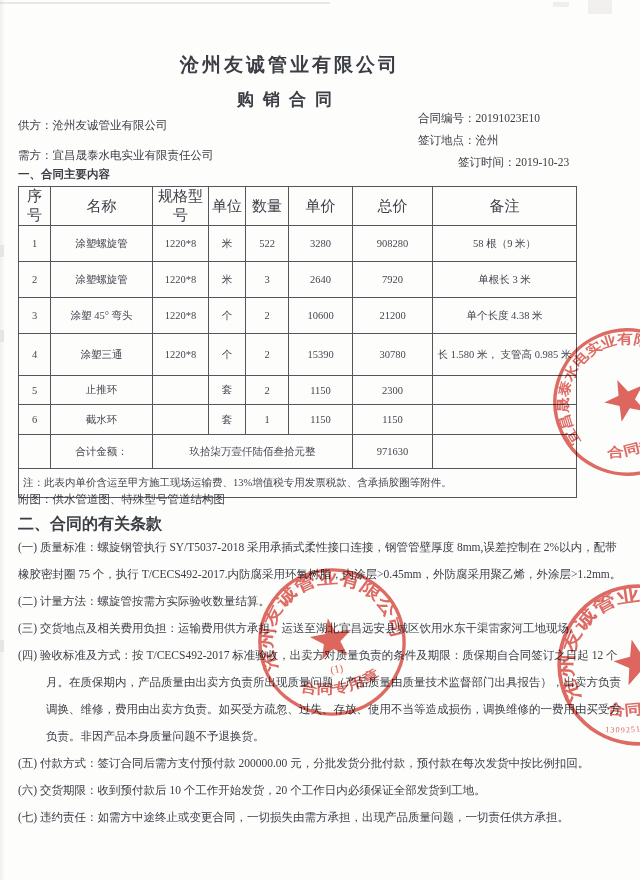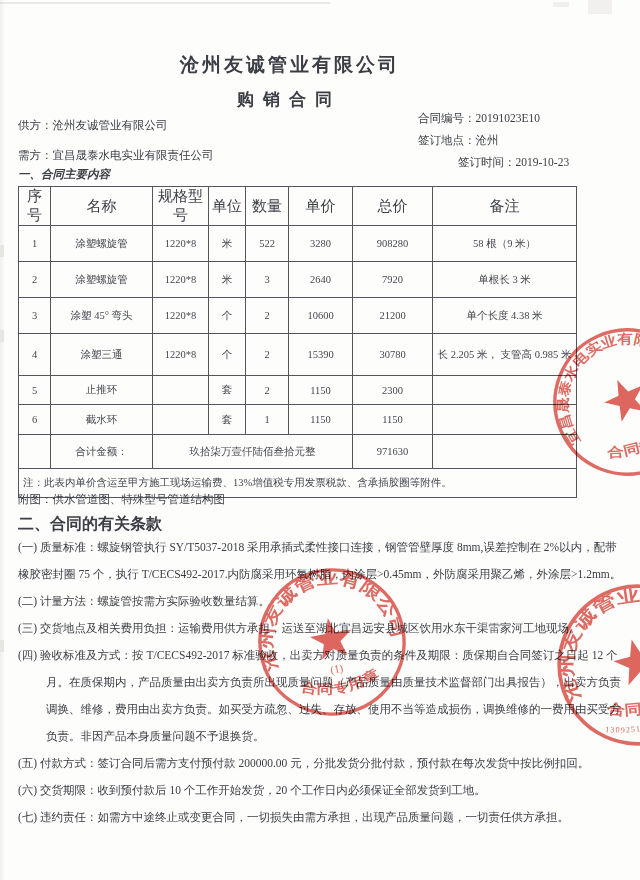--- a/index.html
+++ b/index.html
@@ -14,21 +14,21 @@
   .smudge{position:absolute;left:0;width:4px;height:12px;background:#e6e6e3;}
 
   .title-company{position:absolute;left:0;top:52px;width:580px;margin:0;text-align:center;
         font-size:19px;font-weight:600;letter-spacing:3px;color:#3b3e45;}
   .title-doc{position:absolute;left:0;top:88px;width:578px;margin:0;text-align:center;
         font-size:17px;font-weight:600;letter-spacing:9px;color:#3b3e45;}
 
   .line{position:absolute;margin:0;font-size:11.5px;white-space:nowrap;}
   .l-supplier{left:18px;top:118px;}
   .l-buyer{left:18px;top:148px;}
-  .l-sec1{left:18px;top:167px;font-weight:700;font-style:italic;}
+  .l-sec1{left:18px;top:167px;font-weight:700;}
   .l-cno{left:418px;top:111px;}
   .l-cplace{left:418px;top:133px;}
   .l-cdate{left:418px;top:155px;margin-left:40px;}
 
   table.items{position:absolute;left:18px;top:186px;width:558px;border-collapse:collapse;
         font-size:10.5px;table-layout:fixed;}
   table.items th,table.items td{border:1px solid #53565c;text-align:center;padding:0 2px;
         overflow:hidden;font-weight:normal;color:#44474f;}
   table.items th{font-size:15px;color:#3c3f46;}
   tr.r-head{height:28px;} tr.r1{height:36px;} tr.r2{height:36px;} tr.r3{height:36px;}
@@ -136,21 +136,21 @@
         <td class="remark">单个长度 4.38 米</td>
       </tr>
       <tr class="r4">
         <td>4</td>
         <td>涂塑三通</td>
         <td>1220*8</td>
         <td>个</td>
         <td>2</td>
         <td>15390</td>
         <td>30780</td>
-        <td class="remark">长 2.205 米， 支管高 0.985 米</td>
+        <td class="remark">长 1.580 米， 支管高 0.985 米</td>
       </tr>
       <tr class="r5">
         <td>5</td>
         <td>止推环</td>
         <td></td>
         <td>套</td>
         <td>2</td>
         <td>1150</td>
         <td>2300</td>
         <td class="remark"></td>

